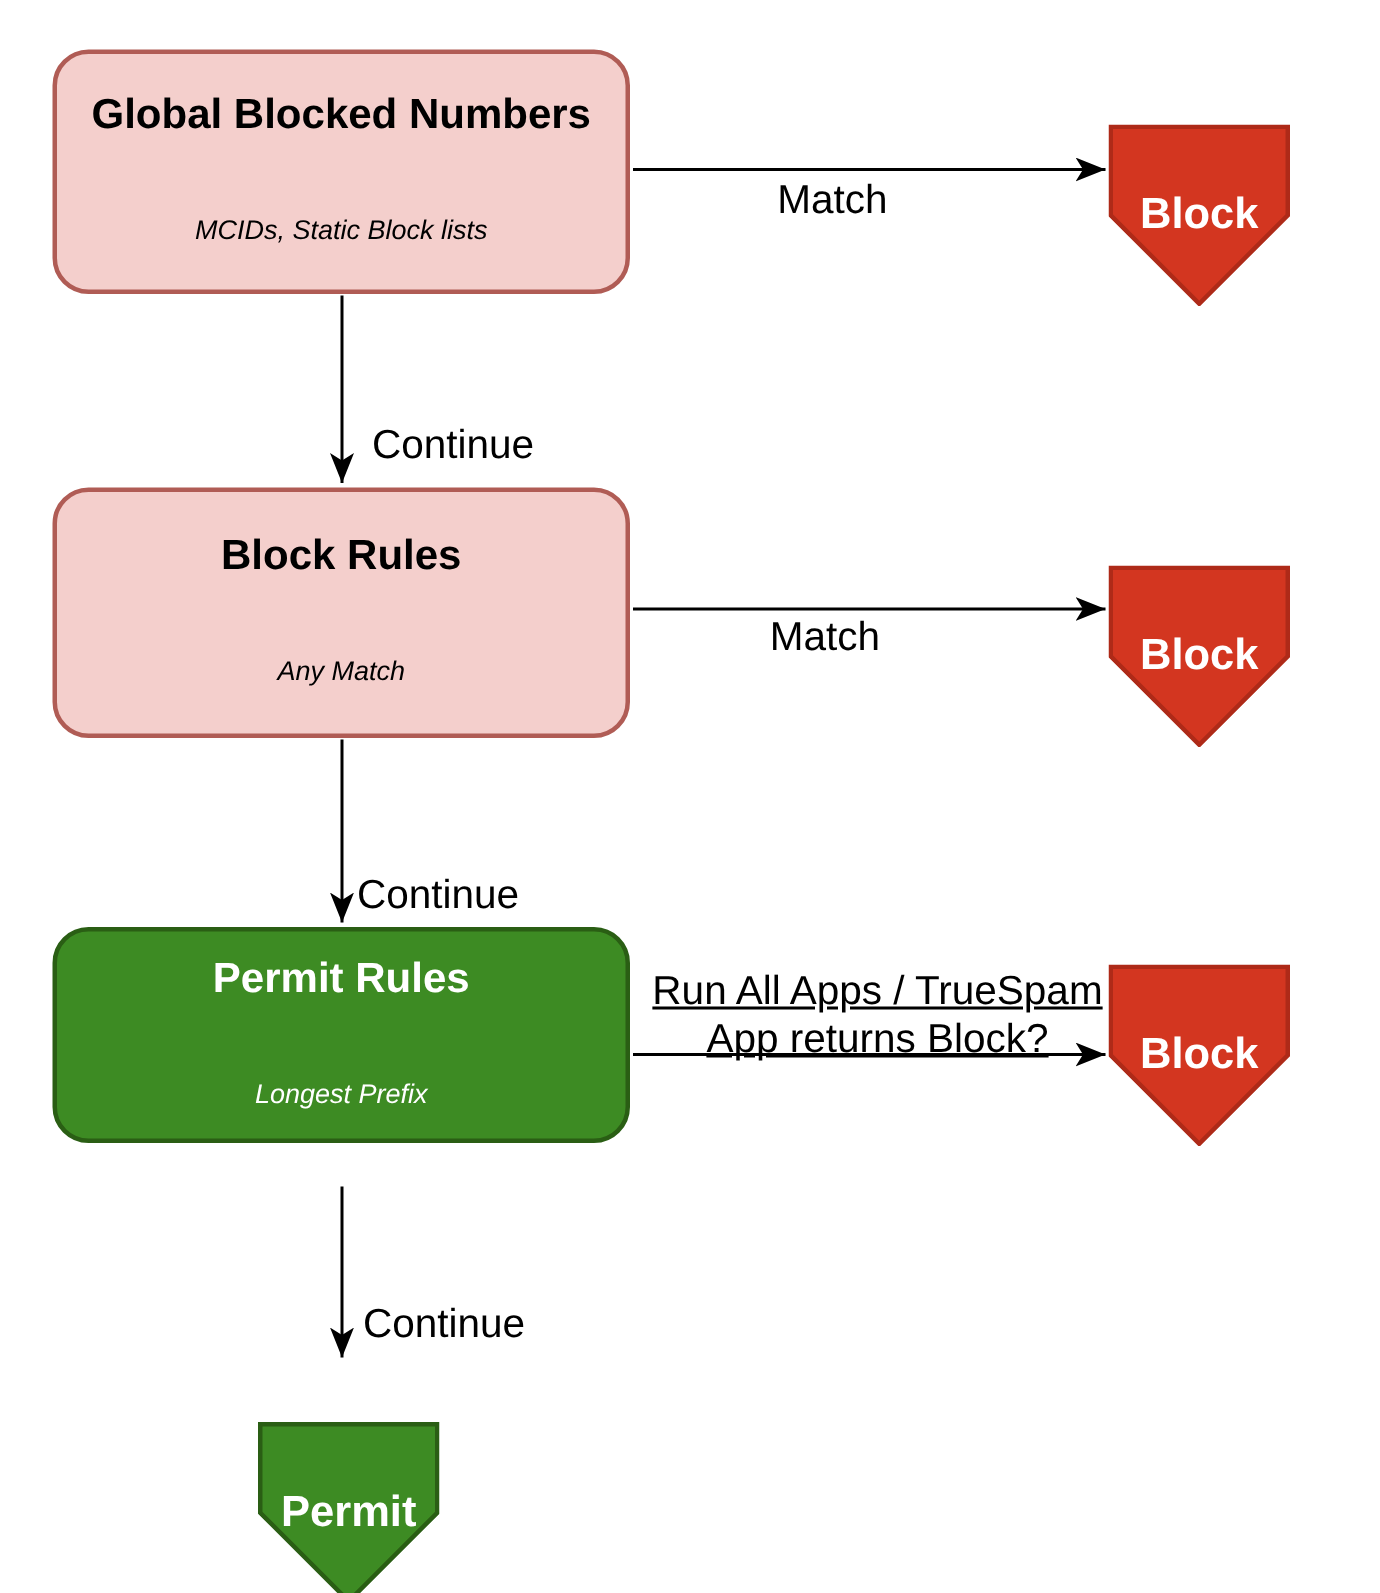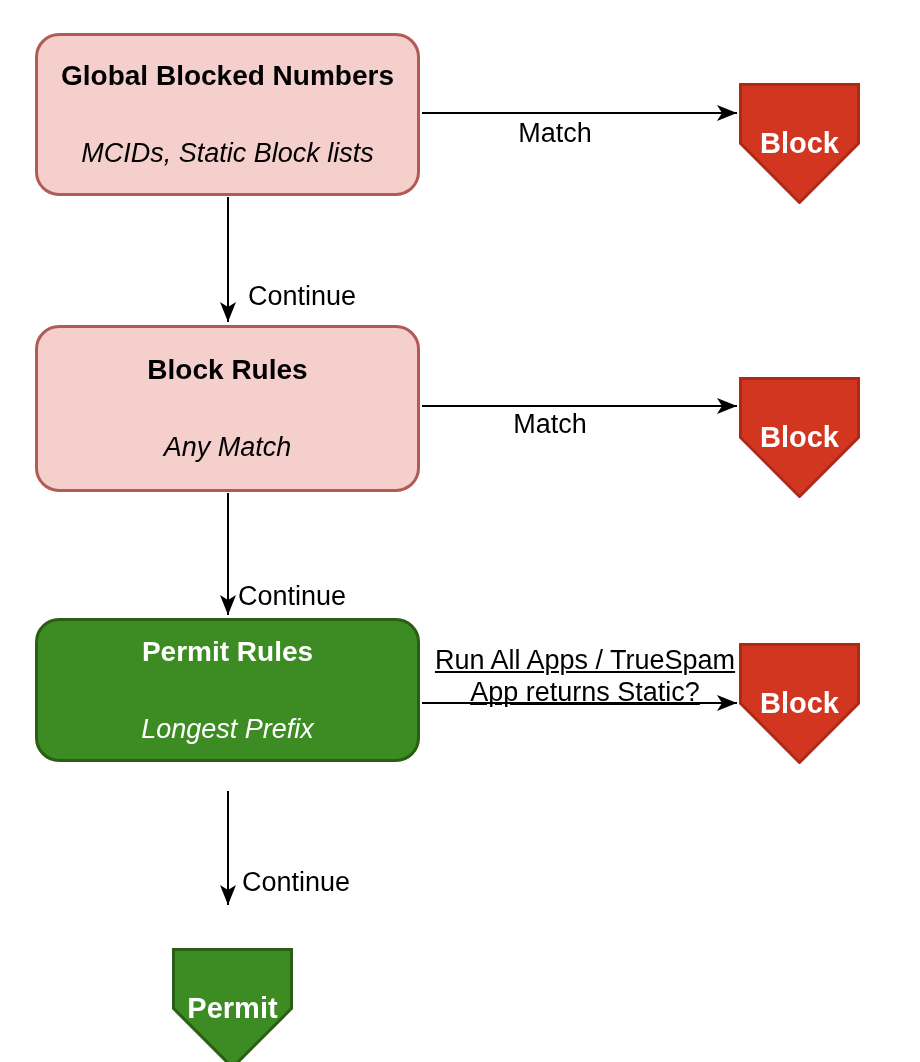--- a/index.html
+++ b/index.html
@@ -10,21 +10,21 @@
   .arrows { position:absolute; left:0; top:0; width:920px; height:1062px; }
 
   .node {
     position:absolute; width:385px; box-sizing:border-box;
     border-radius:24px; display:flex; flex-direction:column;
     align-items:center; justify-content:center; text-align:center;
   }
   .node.pink  { background:#f4cfcc; border:3px solid #b05c55; color:#000000; }
   .node.green { background:#3d8b23; border:3px solid #2a5e14; color:#ffffff; }
   .node-title    { font-weight:bold; font-size:28px; line-height:40px; }
-  .node-subtitle { font-style:italic; font-size:27px; line-height:40px;margin-top:37px; }
+  .node-subtitle { font-style:italic; font-size:18px; line-height:40px;margin-top:37px; }
 
   .terminal { position:absolute; width:121px; height:121px; }
   .terminal svg { position:absolute; left:0; top:0; }
   .terminal-label {
     position:absolute; left:0; top:0; width:121px; height:121px;
     display:flex; align-items:center; justify-content:center;
     color:#ffffff; font-weight:bold; font-size:29px;
   }
 
   .edge-label {
@@ -99,18 +99,18 @@
   <div class="edge-label" style="left:555px; top:93px;">Match</div>
 
   <div class="edge-label" style="left:302px; top:256px;">Continue</div>
 
   <div class="edge-label" style="left:550px; top:384px;">Match</div>
 
   <div class="edge-label" style="left:292px; top:556px;">Continue</div>
 
   <div class="edge-label" style="left:585px; top:636px;text-decoration:underline;">
     <div>Run All Apps / TrueSpam</div>
-    <div>App returns Static?</div>
+    <div>App returns Block?</div>
   </div>
 
   <div class="edge-label" style="left:296px; top:842px;">Continue</div>
 
 </div>
 
 </body></html>

